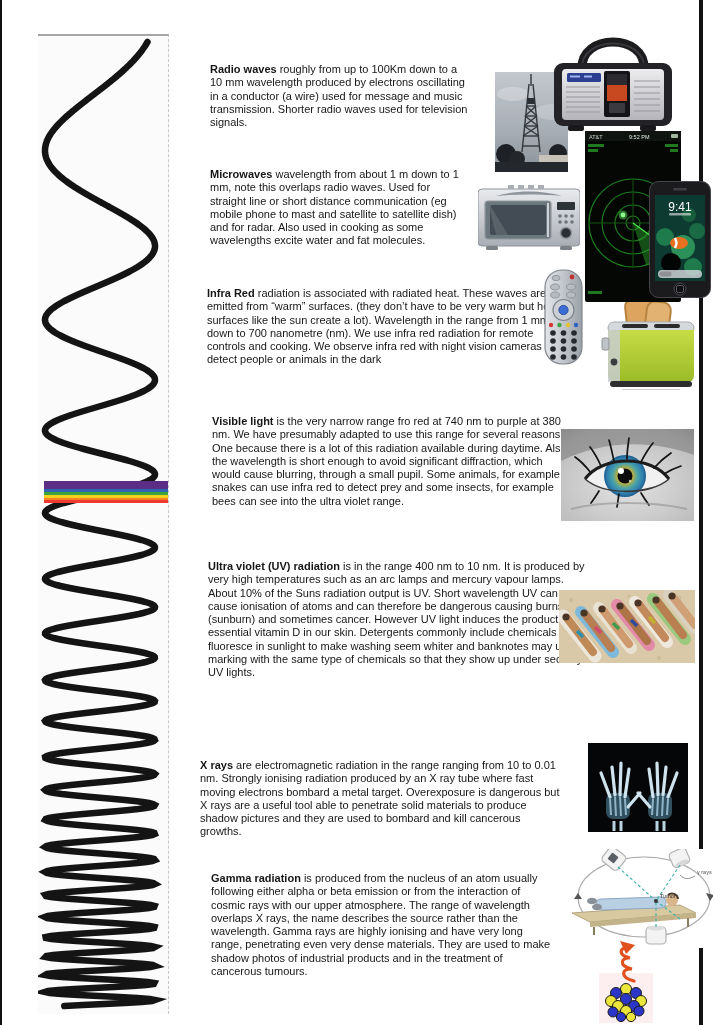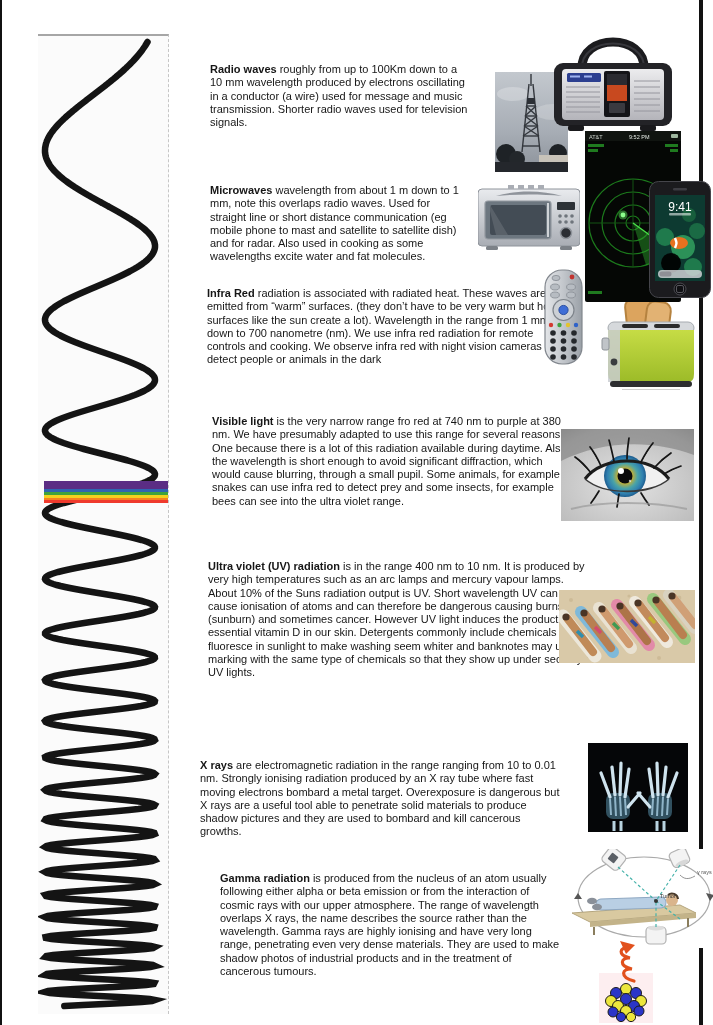--- a/index.html
+++ b/index.html
@@ -13,26 +13,26 @@
   .wave-panel{position:absolute;left:38px;top:34px;width:130px;height:978px;
               background:#fbfbfb;border-top:2px solid #a6a6a6;border-right:1px dashed #c6c6c6;}
   .wave-panel svg{position:absolute;left:0;top:0;}
   .vis-band{position:absolute;left:6px;top:445px;width:124px;z-index:2;}
   .vis-band div{width:100%;}
 
   
   .sec{position:absolute;margin:16px;font-size:11px;line-height:1.21;letter-spacing:0;}
   .sec b{font-weight:bold;}
   #sec-radio  {left:194px;top:47px; width:258px;}
-  #sec-micro  {left:194px;top:168px;width:252px;}
+  #sec-micro  {left:194px;top:152px;width:252px;}
   #sec-ir     {left:191px;top:271px;width:350px;}
   #sec-visible{left:196px;top:399px;width:356px;}
   #sec-uv     {left:192px;top:544px;width:380px;}
   #sec-xray   {left:184px;top:743px;width:360px;}
-  #sec-gamma  {left:204px;top:856px;width:340px;}
+  #sec-gamma  {left:195px;top:856px;width:340px;}
 
   
   .fig{position:absolute;margin:0;padding:12px;}
   .f-tower{left:483px;top:60px;z-index:1;}
   .f-radio{left:540px;top:13px;z-index:2;}
   .f-radar{left:573px;top:119px;z-index:1;}
   .f-micro{left:466px;top:173px;}
   .f-iphone{left:637px;top:169px;z-index:2;}
   .f-remote{left:529px;top:257px;}
   .f-toaster{left:588px;top:284px;}

